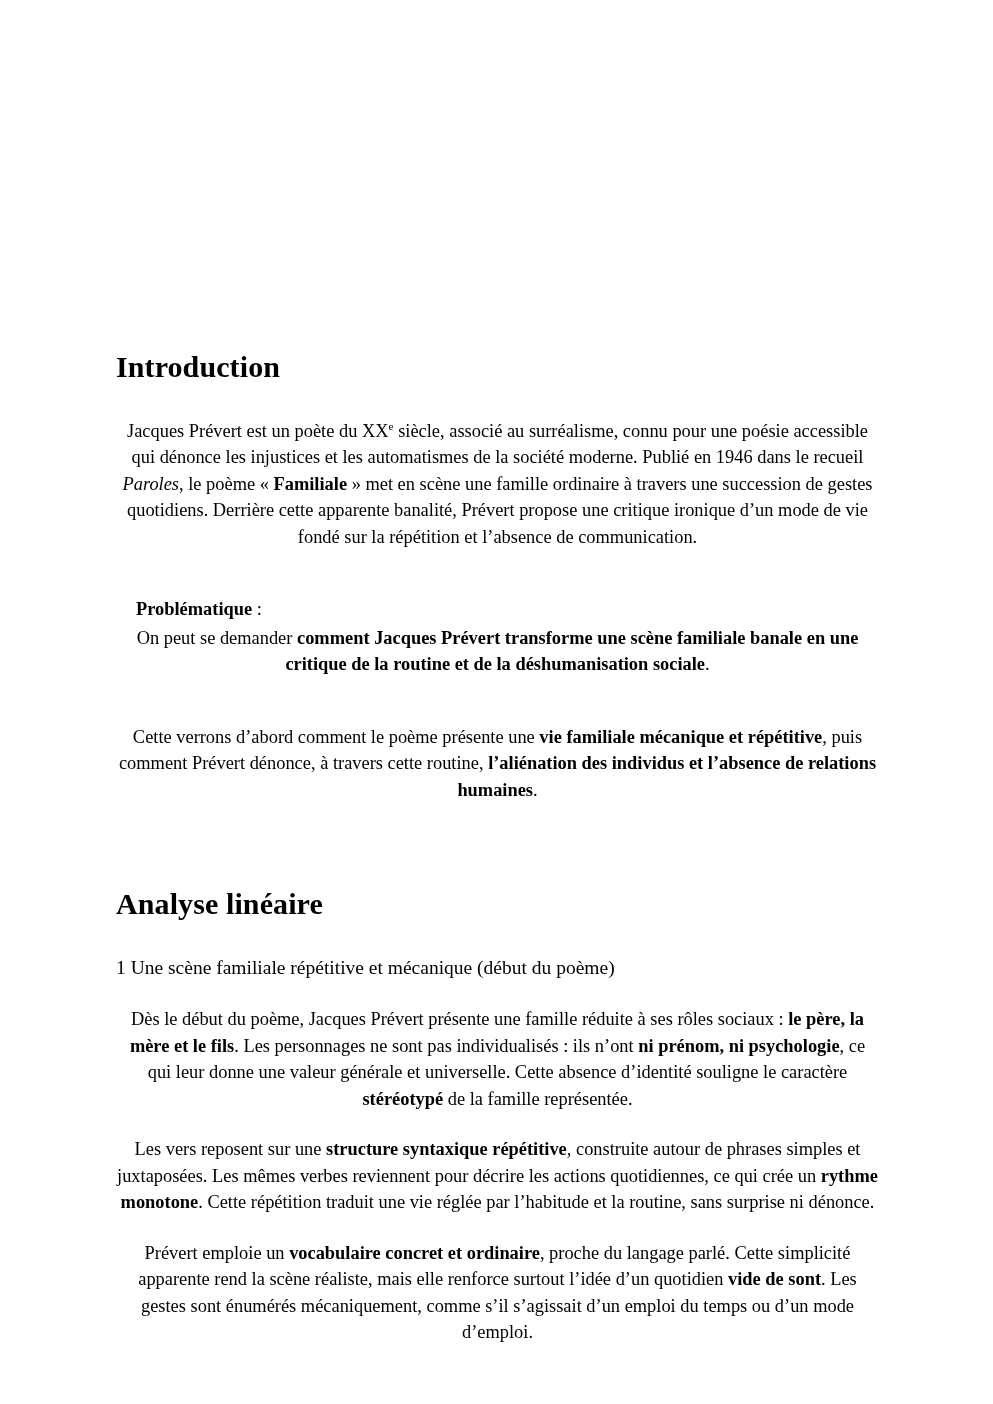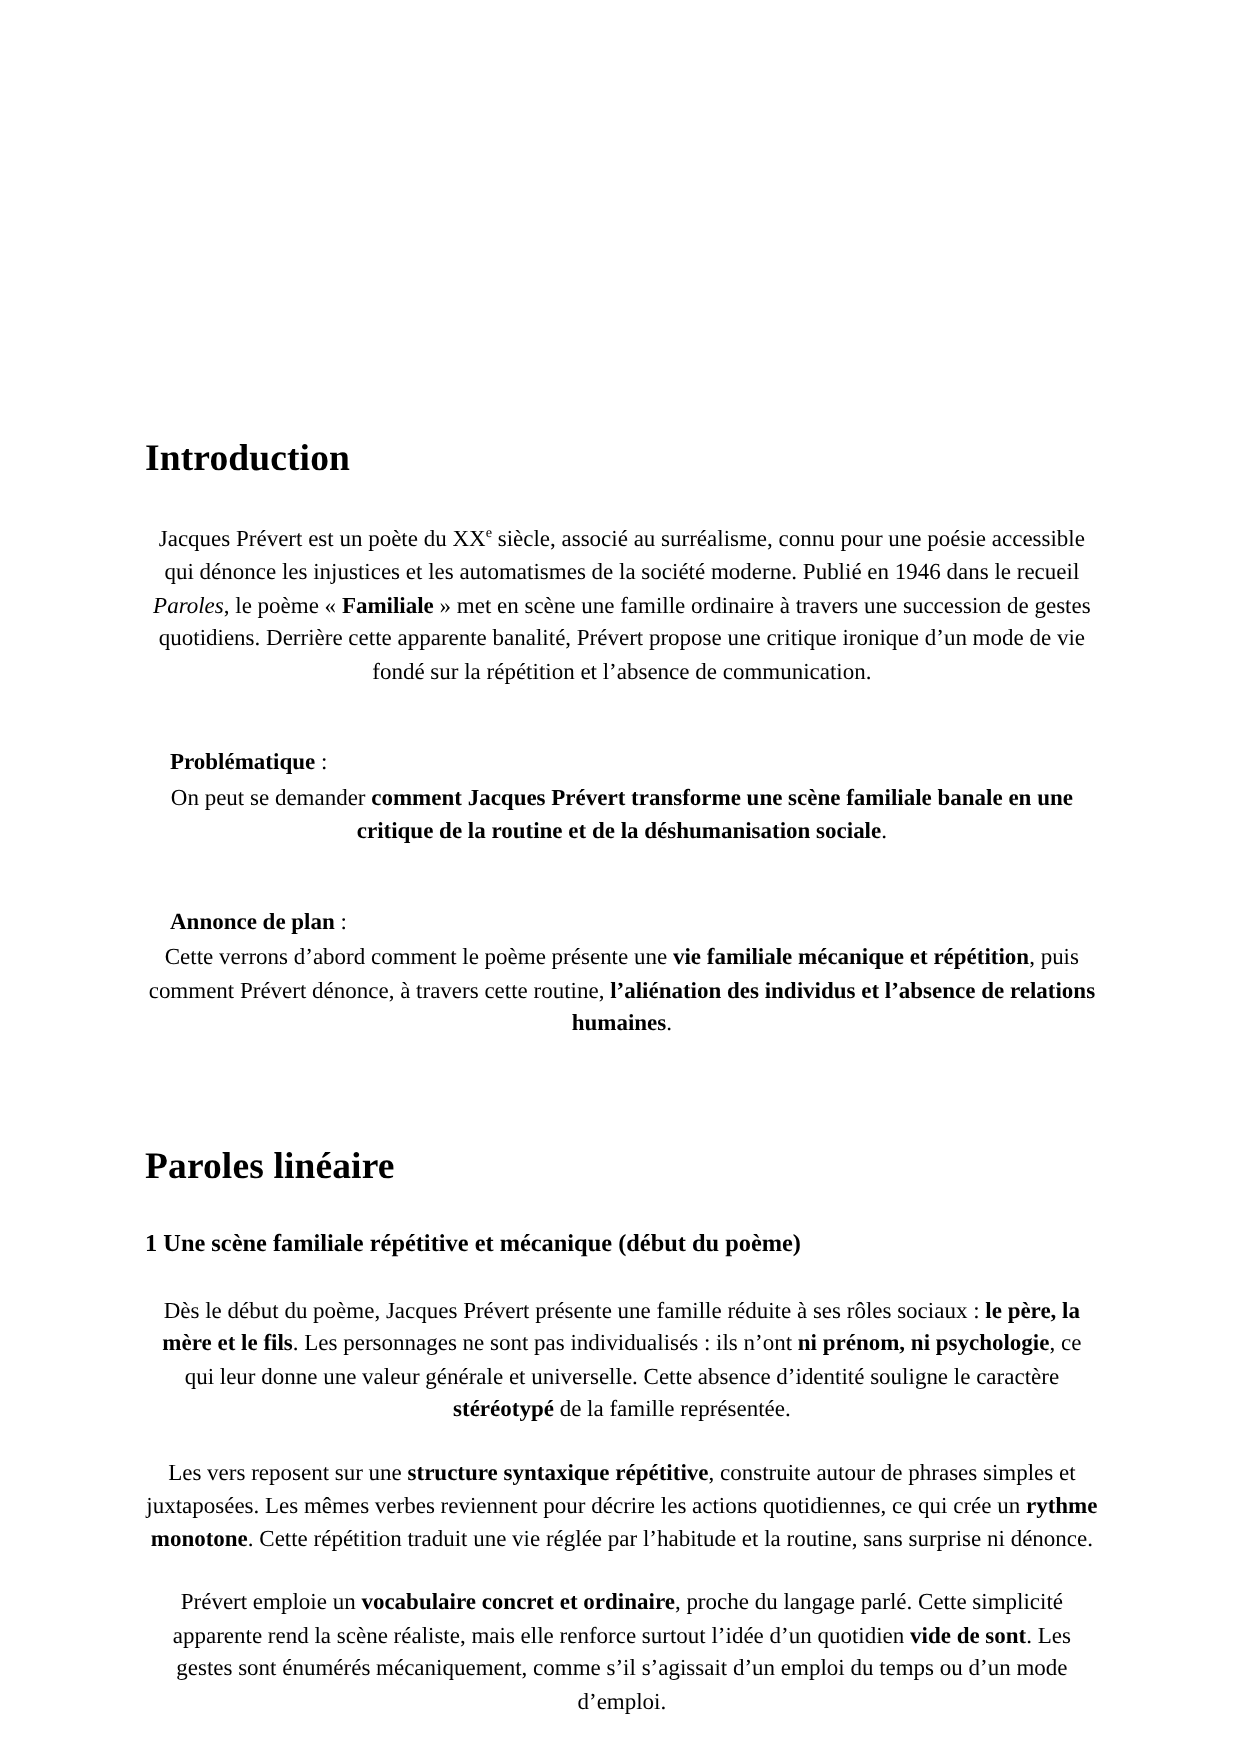--- a/index.html
+++ b/index.html
@@ -31,21 +31,21 @@
   h1.section-title {
     font-size: 30px;
     font-weight: bold;
     line-height: 1.12;
     margin: 0 0 34px 0;
     letter-spacing: 0.1px;
   }
 
   h2.sub-title {
     font-size: 19.5px;
-    font-weight: bold;
+    font-weight: normal;
     line-height: 1.3;
     margin: 0 0 26px 0;
   }
 
   p.body-text {
     font-size: 18.4px;
     line-height: 1.44;
     margin: 0 0 24px 0;
     text-align: center;
   }
@@ -86,27 +86,26 @@
     <p class="body-text"><span>Jacques Prévert est un poète du XX</span><sup>e</sup><span> siècle, associé au surréalisme, connu pour une poésie accessible qui dénonce les injustices et les automatismes de la société moderne. Publié en 1946 dans le recueil </span><i>Paroles</i><span>, le poème « </span><b>Familiale</b><span> » met en scène une famille ordinaire à travers une succession de gestes quotidiens. Derrière cette apparente banalité, Prévert propose une critique ironique d’un mode de vie fondé sur la répétition et l’absence de communication.</span></p>
 
     <div class="block-gap-sm"></div>
 
     <p class="label-line"><span class="lbl">Problématique</span><span> :</span></p>
 
     <p class="body-text"><span>On peut se demander </span><b>comment Jacques Prévert transforme une scène familiale banale en une critique de la routine et de la déshumanisation sociale</b><span>.</span></p>
 
     <div class="block-gap-sm"></div>
 
-    <p class="label-line"><span class="lbl">Annonce de plan</span><span> :</span></p>
 
-    <p class="body-text tight"><span>Cette verrons d’abord comment le poème présente une </span><b>vie familiale mécanique et répétition</b><span>, puis comment Prévert dénonce, à travers cette routine, </span><b>l’aliénation des individus et l’absence de relations humaines</b><span>.</span></p>
+    <p class="body-text tight"><span>Cette verrons d’abord comment le poème présente une </span><b>vie familiale mécanique et répétitive</b><span>, puis comment Prévert dénonce, à travers cette routine, </span><b>l’aliénation des individus et l’absence de relations humaines</b><span>.</span></p>
 
     <div class="block-gap-lg"></div>
 
-    <h1 class="section-title">Paroles linéaire</h1>
+    <h1 class="section-title">Analyse linéaire</h1>
 
     <h2 class="sub-title">1 Une scène familiale répétitive et mécanique (début du poème)</h2>
 
     <p class="body-text"><span>Dès le début du poème, Jacques Prévert présente une famille réduite à ses rôles sociaux : </span><b>le père, la mère et le fils</b><span>. Les personnages ne sont pas individualisés : ils n’ont </span><b>ni prénom, ni psychologie</b><span>, ce qui leur donne une valeur générale et universelle. Cette absence d’identité souligne le caractère </span><b>stéréotypé</b><span> de la famille représentée.</span></p>
 
     <p class="body-text"><span>Les vers reposent sur une </span><b>structure syntaxique répétitive</b><span>, construite autour de phrases simples et juxtaposées. Les mêmes verbes reviennent pour décrire les actions quotidiennes, ce qui crée un </span><b>rythme monotone</b><span>. Cette répétition traduit une vie réglée par l’habitude et la routine, sans surprise ni dénonce.</span></p>
 
     <p class="body-text tight"><span>Prévert emploie un </span><b>vocabulaire concret et ordinaire</b><span>, proche du langage parlé. Cette simplicité apparente rend la scène réaliste, mais elle renforce surtout l’idée d’un quotidien </span><b>vide de sont</b><span>. Les gestes sont énumérés mécaniquement, comme s’il s’agissait d’un emploi du temps ou d’un mode d’emploi.</span></p>
 
   </div>

